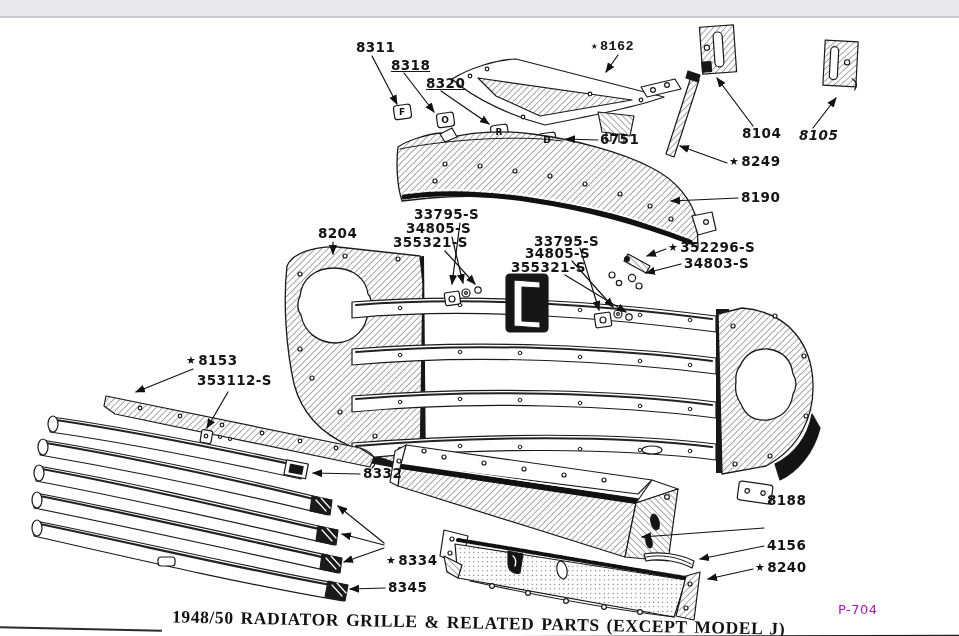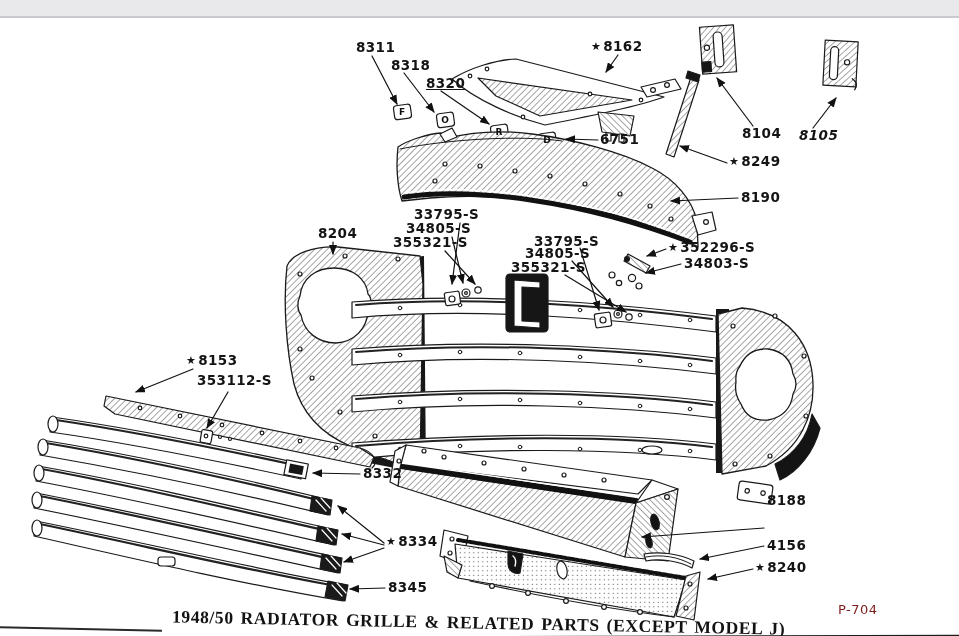--- a/index.html
+++ b/index.html
@@ -22,21 +22,21 @@
   }
   .title-band{position:absolute;left:0;top:584px;width:959px;height:52px;}
   .figure-title{
     position:absolute;left:172px;top:12px;width:560px;text-align:center;
     font-family:"Liberation Serif",serif;font-weight:bold;font-size:17.5px;
     letter-spacing:.6px;word-spacing:2px;color:#121212;transform:rotate(1.15deg);
     white-space:nowrap;
   }
   .page-ref{
     position:absolute;left:838px;top:2px;
-    font:13px "DejaVu Sans",sans-serif;color:#7f1d1d;letter-spacing:.5px;
+    font:13px "DejaVu Sans",sans-serif;color:#a21caf;letter-spacing:.5px;
   }
   .rule-main{position:absolute;left:0;top:36px;width:959px;height:2.4px;background:#1b1b1b;transform:rotate(-0.15deg);}
   .rule-left{position:absolute;left:0;top:28px;width:162px;height:1.6px;background:#2a2a2a;transform:rotate(1.2deg);}
 </style>
 </head>
 <body>
 
 <div class="page">
   <div class="top-border"></div>
 
@@ -380,41 +380,41 @@
         <path d="M385,572 L350,573" marker-end="url(#ah)"></path>
         <path d="M764,512 L642,521" marker-end="url(#ah)"></path>
         <path d="M764,530 L700,543" marker-end="url(#ah)"></path>
         <path d="M753,553 L708,563" marker-end="url(#ah)"></path>
       </g>
     </g>
   </svg>
 
   <div id="labels-layer">
       <span class="part-label" style="left: 356px; top: 25px;">8311</span>
-      <span class="part-label" style="left: 391px; top: 43px;">8318</span>
+      <span class="part-label" style="left: 391px; top: 43px; text-decoration: underline;">8318</span>
       <span class="part-label" style="left: 426px; top: 61px; text-decoration: underline;">8320</span>
-      <span class="part-label" style="left: 591px; top: 24px;"><span class="star">★</span>8162</span>
+      <span class="part-label" style="left: 591px; top: 24px; font-family: Liberation Mono, monospace;"><span class="star">★</span>8162</span>
       <span class="part-label" style="left: 600px; top: 117px;">6751</span>
       <span class="part-label" style="left: 742px; top: 111px;">8104</span>
       <span class="part-label" style="left: 799px; top: 113px; font-style: italic;">8105</span>
       <span class="part-label" style="left: 729px; top: 139px;"><span class="star">★</span>8249</span>
       <span class="part-label" style="left: 741px; top: 175px;">8190</span>
       <span class="part-label" style="left: 414px; top: 192px;">33795-S</span>
       <span class="part-label" style="left: 406px; top: 206px;">34805-S</span>
       <span class="part-label" style="left: 393px; top: 220px;">355321-S</span>
       <span class="part-label" style="left: 534px; top: 219px;">33795-S</span>
       <span class="part-label" style="left: 525px; top: 231px;">34805-S</span>
       <span class="part-label" style="left: 511px; top: 245px;">355321-S</span>
       <span class="part-label" style="left: 668px; top: 225px;"><span class="star">★</span>352296-S</span>
       <span class="part-label" style="left: 684px; top: 241px;">34803-S</span>
       <span class="part-label" style="left: 318px; top: 211px;">8204</span>
       <span class="part-label" style="left: 186px; top: 338px;"><span class="star">★</span>8153</span>
       <span class="part-label" style="left: 197px; top: 358px;">353112-S</span>
       <span class="part-label" style="left: 363px; top: 451px;">8332</span>
-      <span class="part-label" style="left: 386px; top: 519px;"><span class="star">★</span>8334</span>
+      <span class="part-label" style="left: 386px; top: 538px;"><span class="star">★</span>8334</span>
       <span class="part-label" style="left: 388px; top: 565px;">8345</span>
       <span class="part-label" style="left: 767px; top: 478px; text-align: center;">8188</span>
       <span class="part-label" style="left: 767px; top: 523px;">4156</span>
       <span class="part-label" style="left: 755px; top: 545px; text-align: center;"><span class="star">★</span>8240</span>
       <span class="emblem-letter" style="left: 402px; top: 96px;">F</span>
       <span class="emblem-letter" style="left: 445px; top: 104px;">O</span>
       <span class="emblem-letter" style="left: 499px; top: 116px;">R</span>
       <span class="emblem-letter" style="left: 547px; top: 124px;">D</span>
     </div>
 

